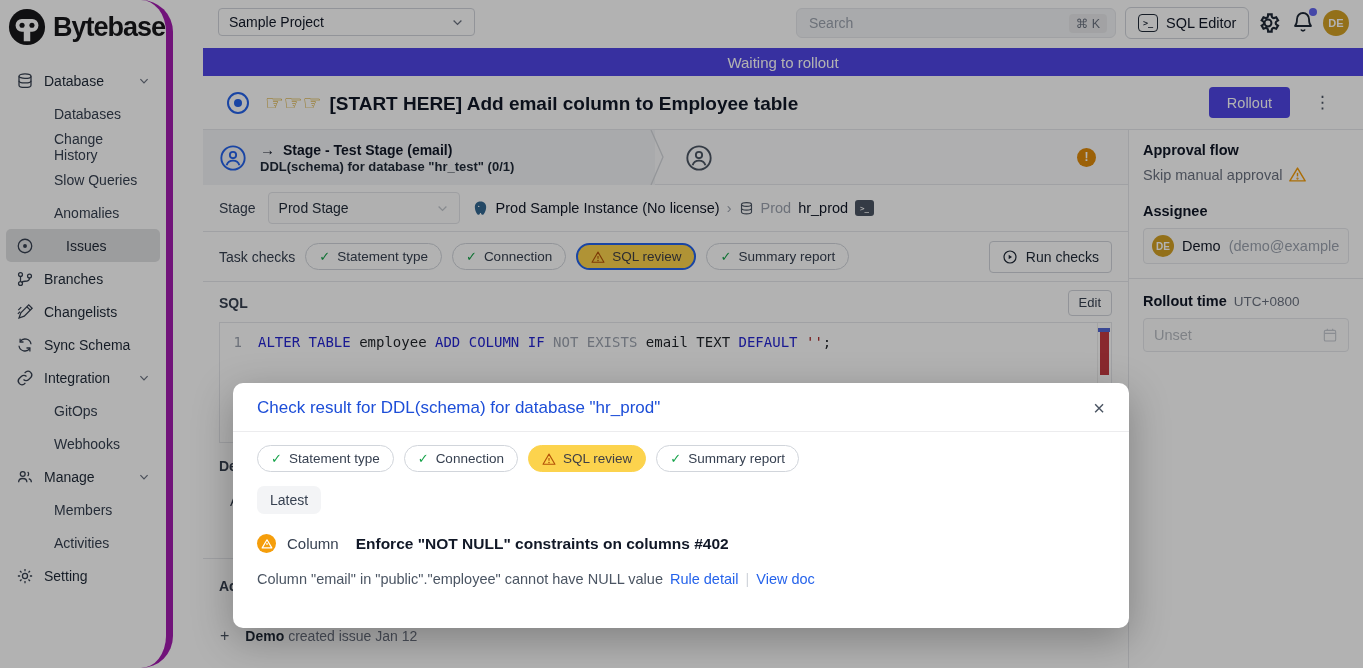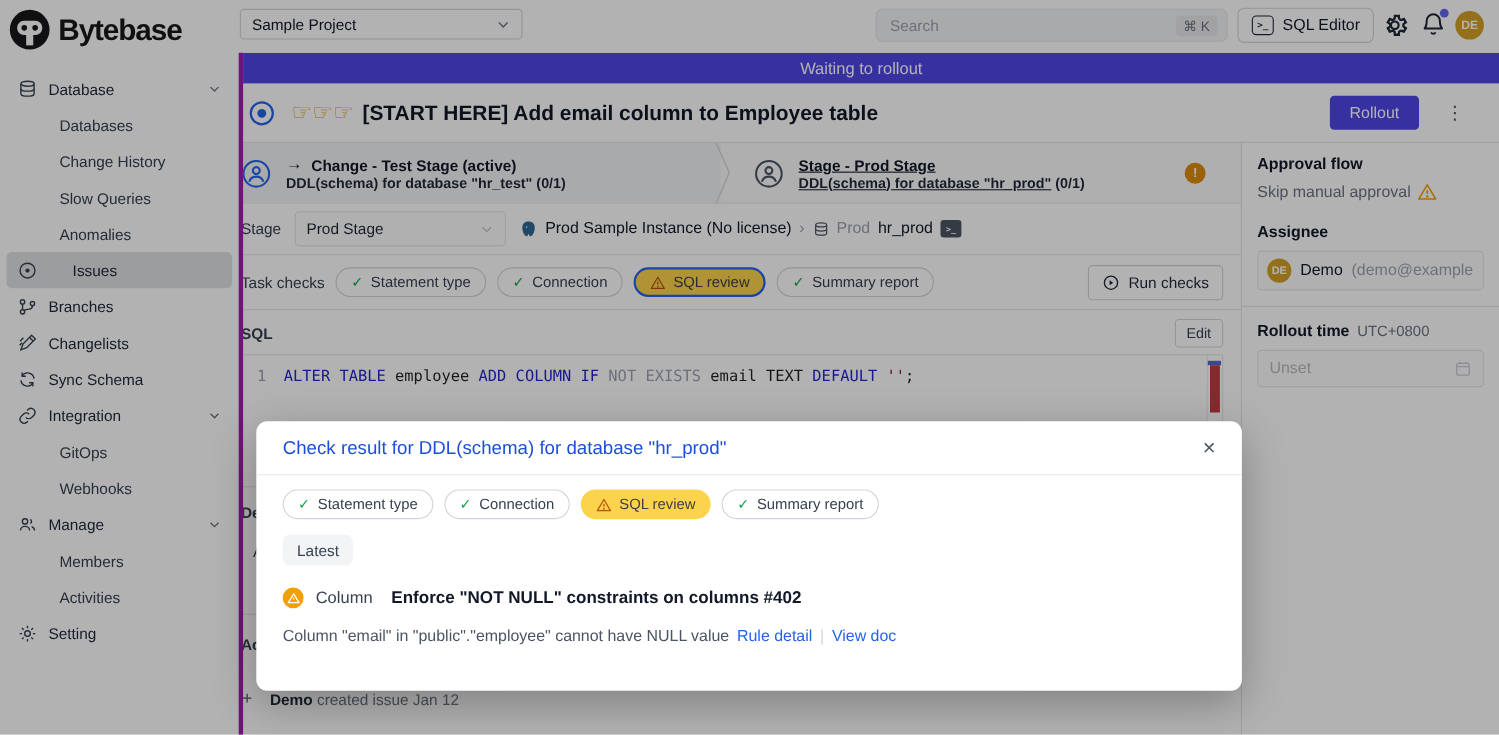--- a/index.html
+++ b/index.html
@@ -1,21 +1,21 @@
 <!DOCTYPE html>
 <html><head>
 <meta charset="utf-8">
 <style>
   * { margin:0; padding:0; box-sizing:border-box; }
   html,body { width:1363px; height:668px; }
   body { font-family:"Liberation Sans", sans-serif; background:#fff; overflow:hidden; }
   .app { position:relative; width:1363px; height:668px; background:#fff; }
 
   
-  .sidebar { position:absolute; left:0; top:0; width:221px; height:668px; background:#fff; border-right:4px solid #a21caf; z-index:2; }
+  .sidebar { position:absolute; left:0; top:0; width:173px; height:668px; background:#fff; border-right:7px solid #a21caf; z-index:2;border-radius:32px; }
   .logo { display:flex; align-items:center; gap:7px; padding:8px 8px 4px 8px; }
   .logo-text { font-size:27px; font-weight:800; color:#18181b; letter-spacing:-1px; }
   .nav { padding:14px 6px 0 6px; }
   .nav-item { display:flex; align-items:center; gap:10px; height:33px; padding:0 10px; border-radius:5px; font-size:14px; color:#1f2937; cursor:pointer; }
   .nav-item .spacer { width:18px; flex:0 0 18px; }
   .nav-item.child { padding-left:20px; color:#374151; }
   .nav-item.selected { background:#e0e1e3;gap:32px; }
   .nav-item .chev { margin-left:auto; color:#6b7280; }
   .icon-sm { width:18px; height:18px; flex:0 0 18px; color:#374151; }
 
@@ -326,42 +326,38 @@
         <span class="person">
             <svg width="28" height="28" viewBox="0 0 24 24" fill="none" stroke="#2563eb" stroke-width="1.6">
               <circle cx="12" cy="12" r="10"></circle>
               <circle cx="12" cy="9.5" r="2.7"></circle>
               <path d="M6.5 18.2c.8-2.6 3-4 5.5-4s4.7 1.4 5.5 4"></path>
             </svg>
           </span>
         <span class="stage-lines">
           <span class="stage-t1">
               <span class="arrow">→</span>
-              <span>Change - Test Stage (active)</span>
+              <span>Stage - Test Stage (email)</span>
             </span>
           <span class="stage-t2">DDL(schema) for database "hr_test" (0/1)</span>
         </span>
       </div>
       <span class="stage-chev">
           <svg width="16" height="55" viewBox="0 0 16 55" fill="none" stroke="#d4d7dc" stroke-width="1.3">
             <path d="M1 0l12 27L1 55"></path>
           </svg>
         </span>
       <div class="stage-card prod">
         <span class="person">
             <svg width="28" height="28" viewBox="0 0 24 24" fill="none" stroke="#4b5563" stroke-width="1.6">
               <circle cx="12" cy="12" r="10"></circle>
               <circle cx="12" cy="9.5" r="2.7"></circle>
               <path d="M6.5 18.2c.8-2.6 3-4 5.5-4s4.7 1.4 5.5 4"></path>
             </svg>
           </span>
-        <span class="stage-lines">
-          <span class="stage-t1 u">Stage - Prod Stage</span>
-          <span class="stage-t2"><span class="u">DDL(schema) for database "hr_prod"</span> <span>(0/1)</span></span>
-        </span>
         <span class="warn-dot">!</span>
       </div>
     </div>
 
     <div class="stage-row">
       <span class="lbl">Stage</span>
       <div class="stage-select">
         <span>Prod Stage</span>
         <span class="chev">
             <svg width="13" height="13" viewBox="0 0 20 20" fill="none" stroke="currentColor" stroke-width="2">

